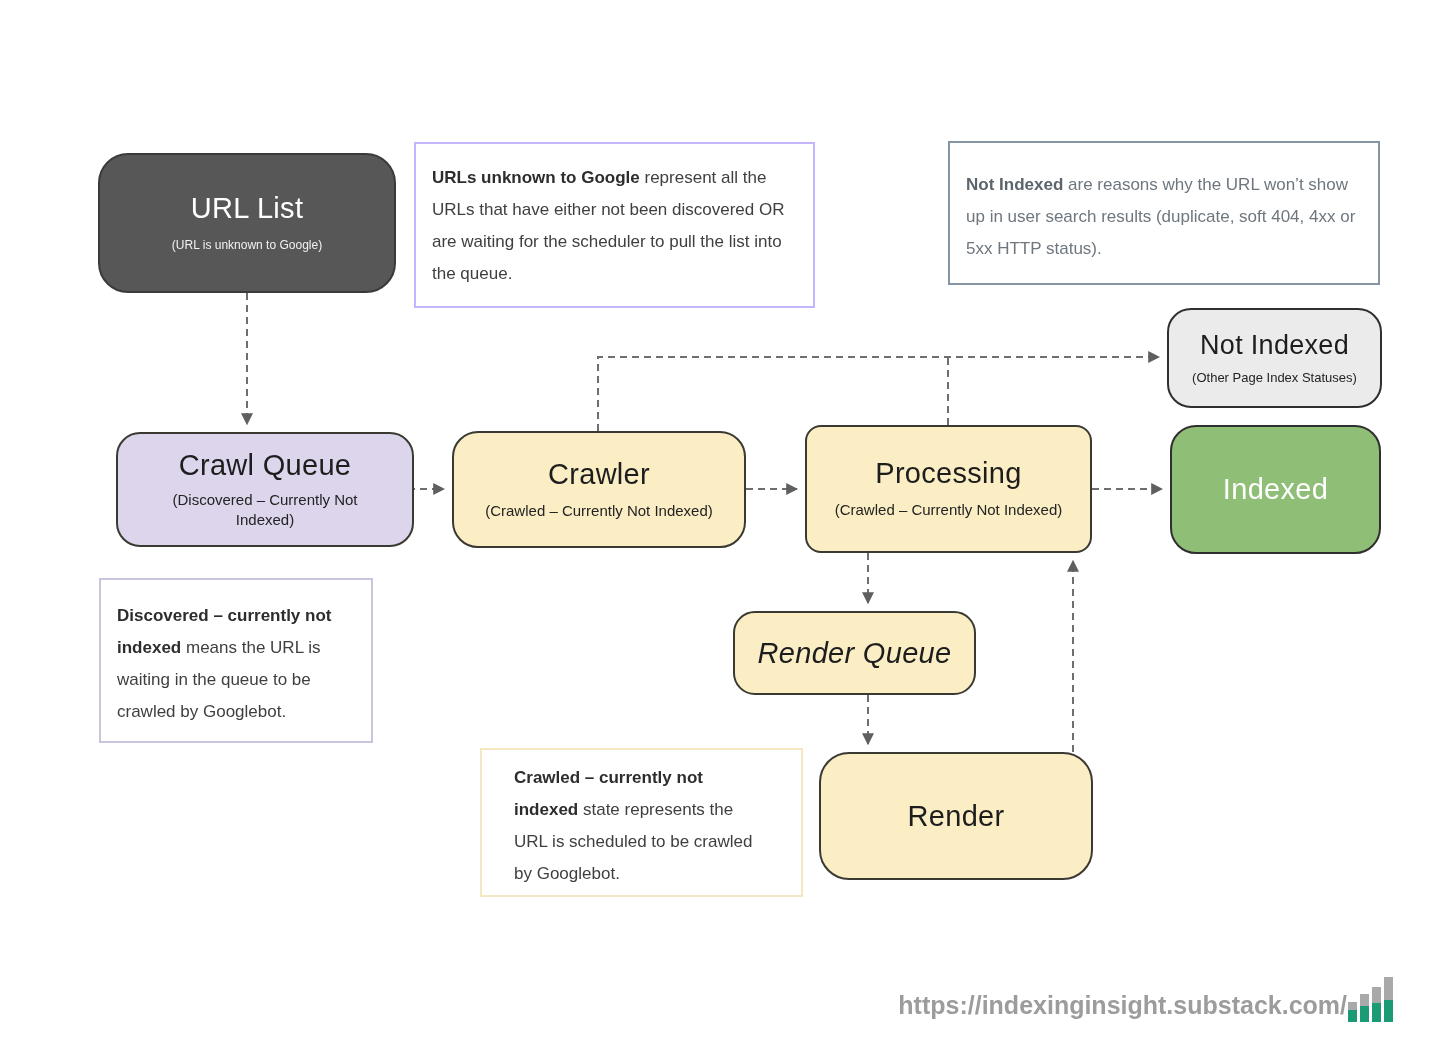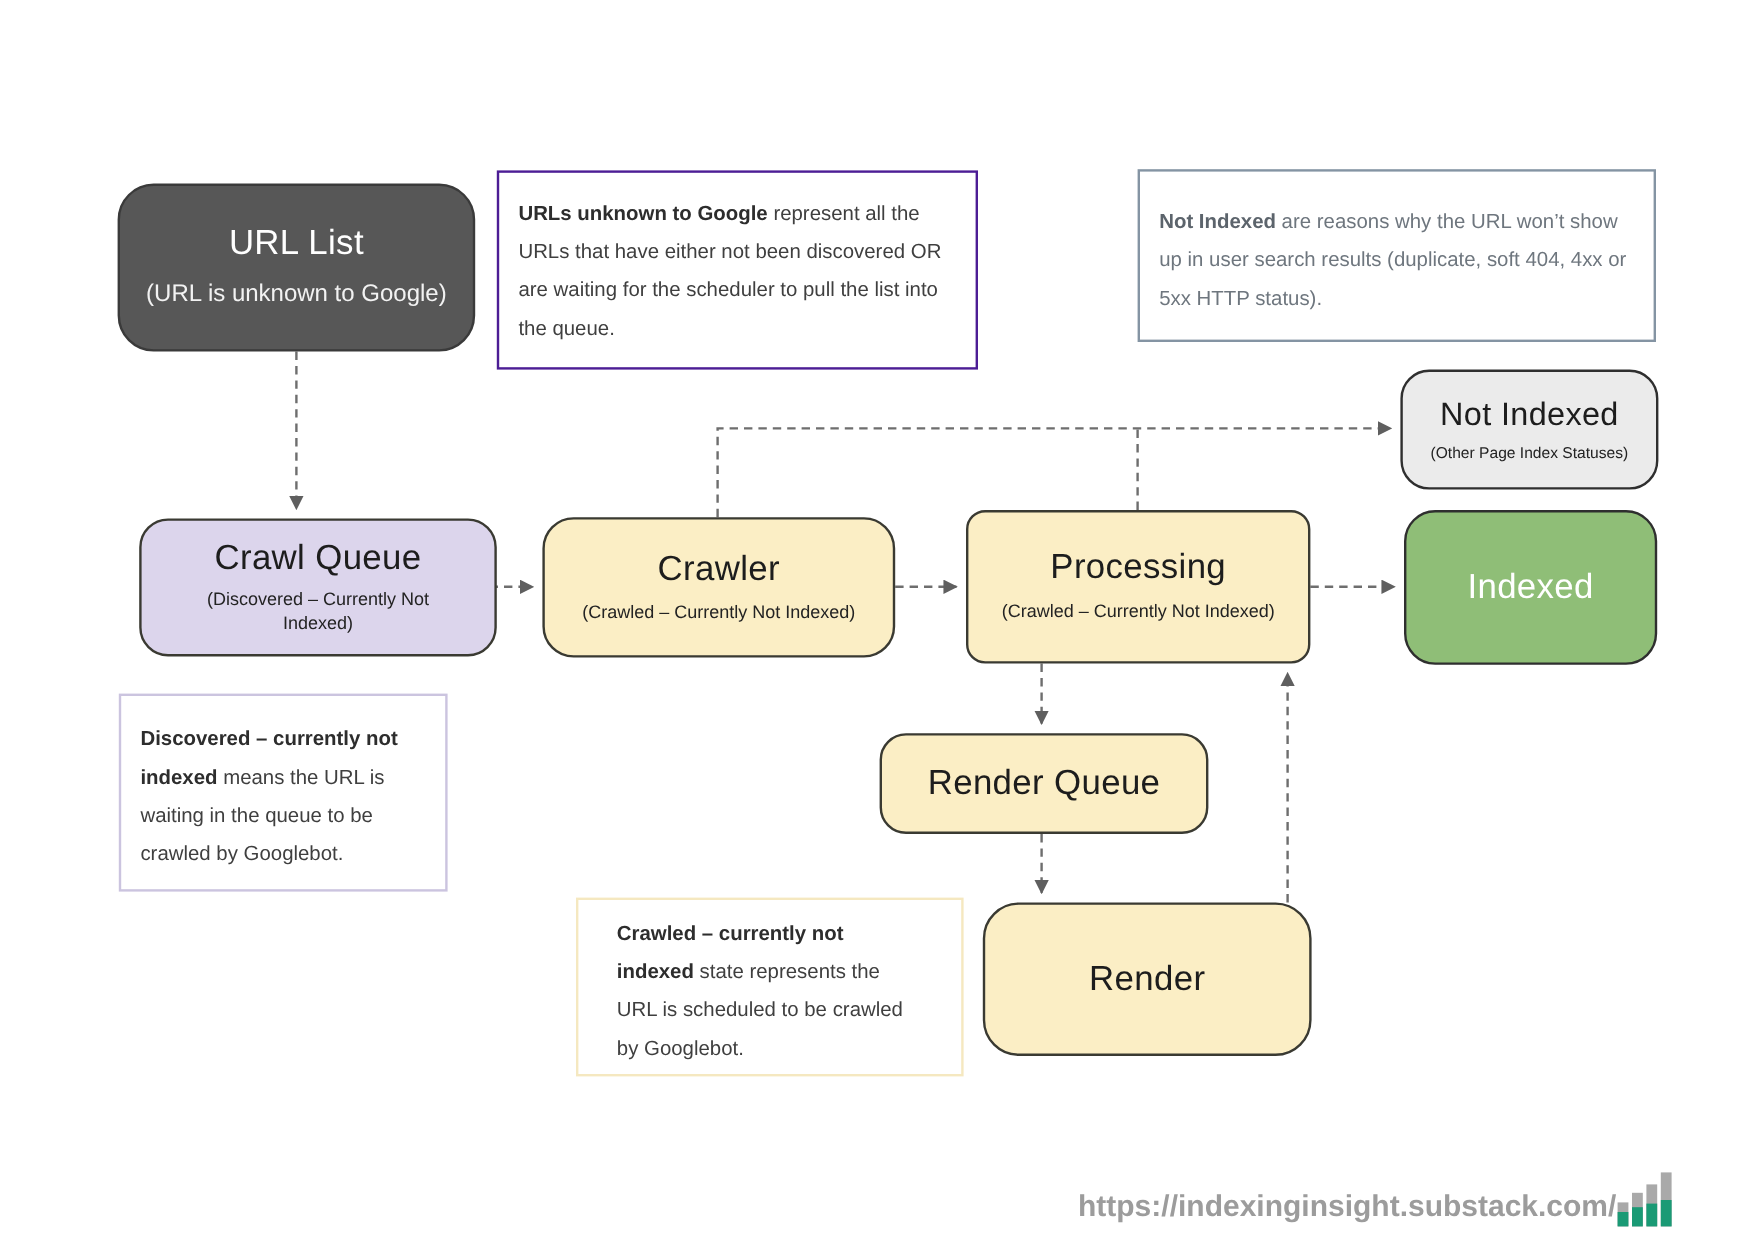--- a/index.html
+++ b/index.html
@@ -33,45 +33,45 @@
     letter-spacing: 0.3px;
   }
   .node .subtitle {
     font-size: 15px;
     margin-top: 12px;
     color: #232323;
     line-height: 1.35;
   }
   #url-list        { left: 98px;  top: 153px; width: 298px; height: 140px; background: #575757; border-color: #3a3a3a; border-radius: 30px; }
   #url-list .title    { color: #ffffff; }
-  #url-list .subtitle { color: #f2f2f2; font-size: 20px; }
+  #url-list .subtitle { color: #f2f2f2; font-size: 12px; }
   #node-not-indexed { left: 1167px; top: 308px; width: 215px; height: 100px; background: #ebebeb; border-color: #2f2f2f; border-radius: 24px; }
   #node-not-indexed .title    { font-size: 27px; }
   #node-not-indexed .subtitle { font-size: 13px; margin-top: 8px; }
   #crawl-queue     { left: 98px;  top: 432px; width: 298px; height: 115px; background: #dcd5ec; border-radius: 24px; padding: 0 34px; margin-left: 18px; }
   #crawl-queue .subtitle { margin-top: 8px; }
   #crawler         { left: 452px; top: 431px; width: 294px; height: 117px; background: #fbeec5; border-radius: 26px; }
   #crawler .subtitle { margin-top: 10px; }
   #processing      { left: 805px; top: 425px; width: 287px; height: 128px; background: #fbeec5; border-radius: 16px; }
   #processing .subtitle { margin-top: 10px; }
   #indexed         { left: 1170px; top: 425px; width: 211px; height: 129px; background: #8fbe77; border-color: #2f2f2f; border-radius: 26px; }
   #indexed .title  { color: #ffffff; }
-  #render-queue    { left: 733px; top: 611px; width: 274px; height: 84px;  background: #fbeec5; border-radius: 22px; }
+  #render-queue    { left: 733px; top: 611px; width: 243px; height: 84px;  background: #fbeec5; border-radius: 22px; font-style: italic; }
   #render          { left: 819px; top: 752px; width: 274px; height: 128px; background: #fbeec5; border-radius: 30px; }
   .note {
     position: absolute;
     box-sizing: border-box;
     background: #ffffff;
     font-size: 17px;
     line-height: 1.88;
     color: #3f3f3f;
   }
   .note p { margin: 0; }
   .note strong { color: #2d2d2d; }
-  #note-urls-unknown { left: 414px; top: 142px; width: 401px; height: 166px; border: 2px solid #4c1d95;  padding: 18px 16px; }
+  #note-urls-unknown { left: 414px; top: 142px; width: 401px; height: 166px; border: 2px solid #c4b5fd;  padding: 18px 16px; }
   #note-not-indexed  { left: 948px; top: 141px; width: 432px; height: 144px; border: 2px solid #8494a3;  padding: 26px 16px; color: #6e767e; }
   #note-not-indexed strong { color: #5c646c; }
   #note-discovered   { left: 99px;  top: 578px; width: 274px; height: 165px; border: 2px solid #cbc4df;  padding: 20px 16px; }
   #note-crawled      { left: 480px; top: 748px; width: 323px; height: 149px; border: 2px solid #f5e8c0;  padding: 12px 32px; }
   .footer {
     position: absolute;
     right: 63px;
     bottom: 26px;
     display: flex;
     align-items: flex-end;

